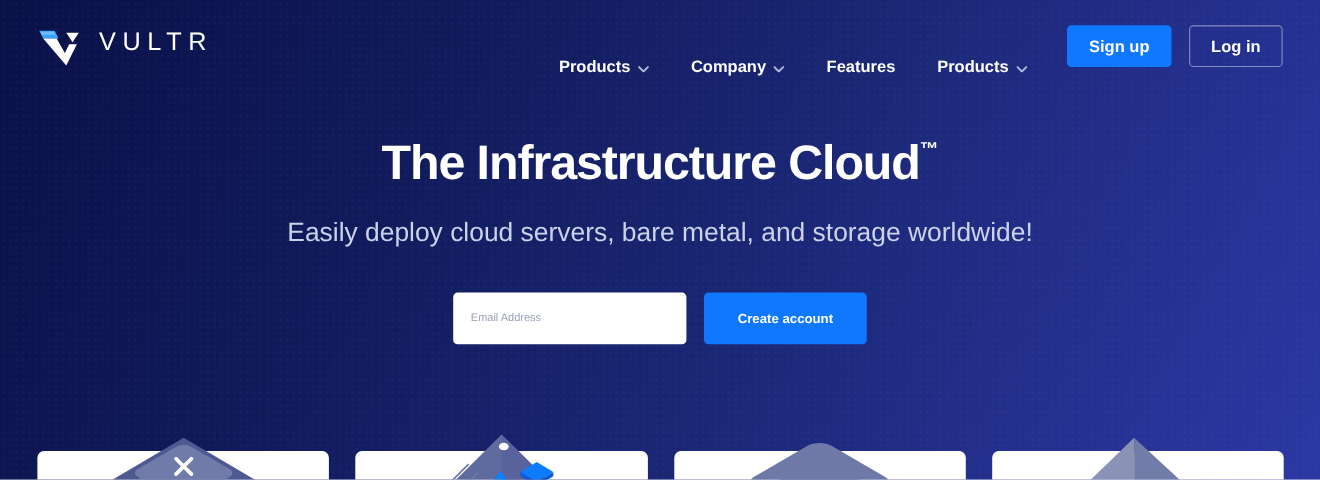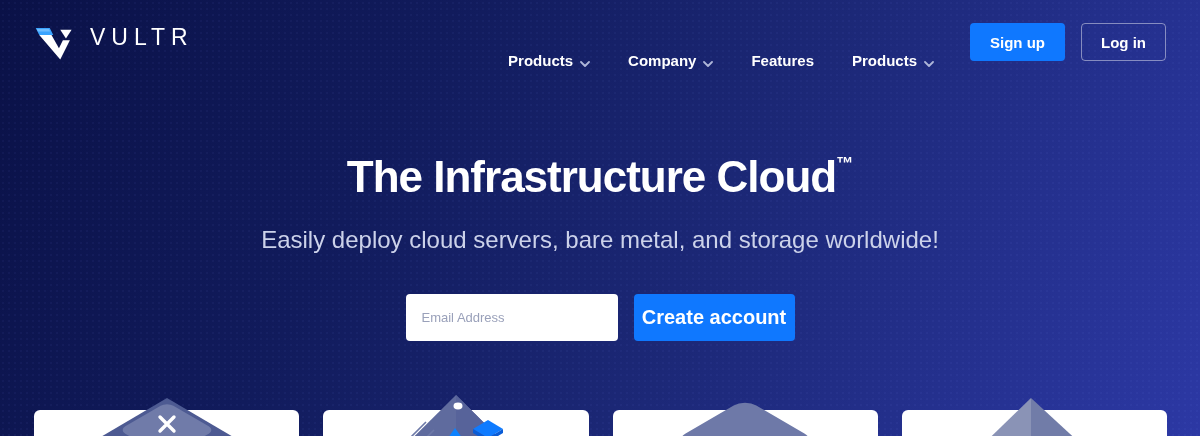--- a/index.html
+++ b/index.html
@@ -39,47 +39,47 @@
   .btn {
     display:inline-flex; align-items:center; justify-content:center;
     height:38px; border-radius:4px;
     font-family:"Liberation Sans", sans-serif;
     font-size:15px; font-weight:700; color:#ffffff;
     cursor:pointer; border:none; background:transparent;
   }
   .btn-login { padding:0 19px; border:1px solid rgba(255,255,255,0.45); }
   .btn-signup { padding:0 20px; background:#0f78ff; }
   
-  .hero { position:absolute; top:152px; left:0; right:0; text-align:center; z-index:4; }
+  .hero { position:absolute; top:124px; left:0; right:0; text-align:center; z-index:4; }
   .hero h1 {
     color:#ffffff; font-size:44px; font-weight:700; letter-spacing:-1px;
   }
   .hero h1 sup { font-size:17px; font-weight:700; vertical-align:top; position:relative; top:2px; letter-spacing:0; }
   .hero-sub {
     margin-top:24px;
     color:#ccd2ea; font-size:24px; font-weight:400;
   }
   .hero-form {
     margin-top:40px;
     display:flex; justify-content:center; align-items:center; gap:16px;
   }
   .hero-form input {
     width:212px; height:47px;
     border:none; border-radius:4px;
     background:#ffffff;
     padding:0 16px;
     font-family:"Liberation Sans", sans-serif;
-    font-size:13px; color:#701a75;
+    font-size:10px; color:#701a75;
     outline:none;
   }
   .hero-form input::placeholder { color:#9aa1ba; }
   .btn-create {
-    width:161px; height:47px;
+    width:148px; height:47px;
     background:#0f78ff; color:#ffffff;
-    font-size:20px; font-weight:700;
+    font-size:12px; font-weight:700;
     border:none; border-radius:4px; cursor:pointer;
     font-family:"Liberation Sans", sans-serif;
   }
   
   .cards {
     position:absolute; left:34px; right:33px; top:410px;
     display:flex; gap:24px;
     z-index:3;
   }
   .card {

